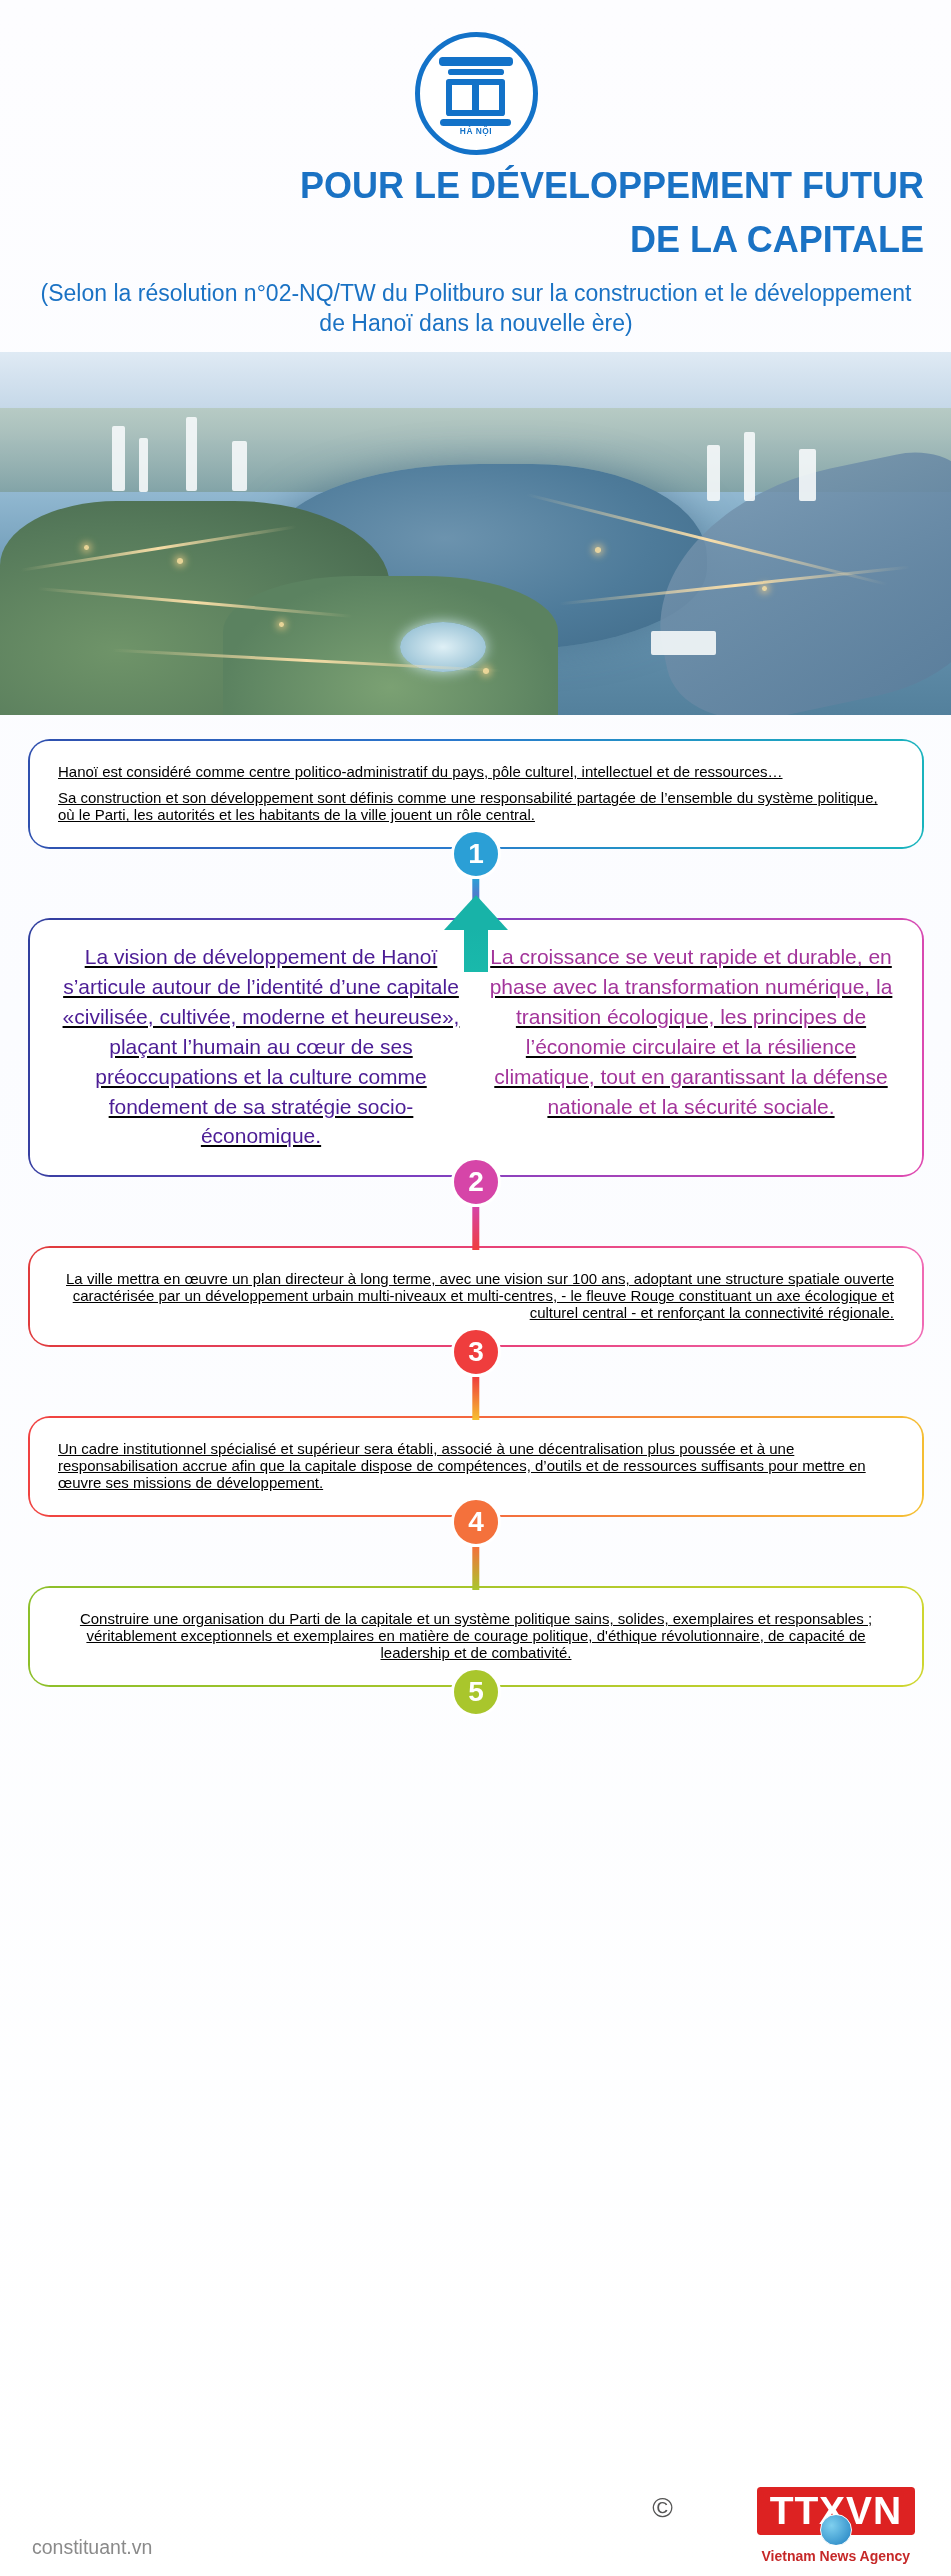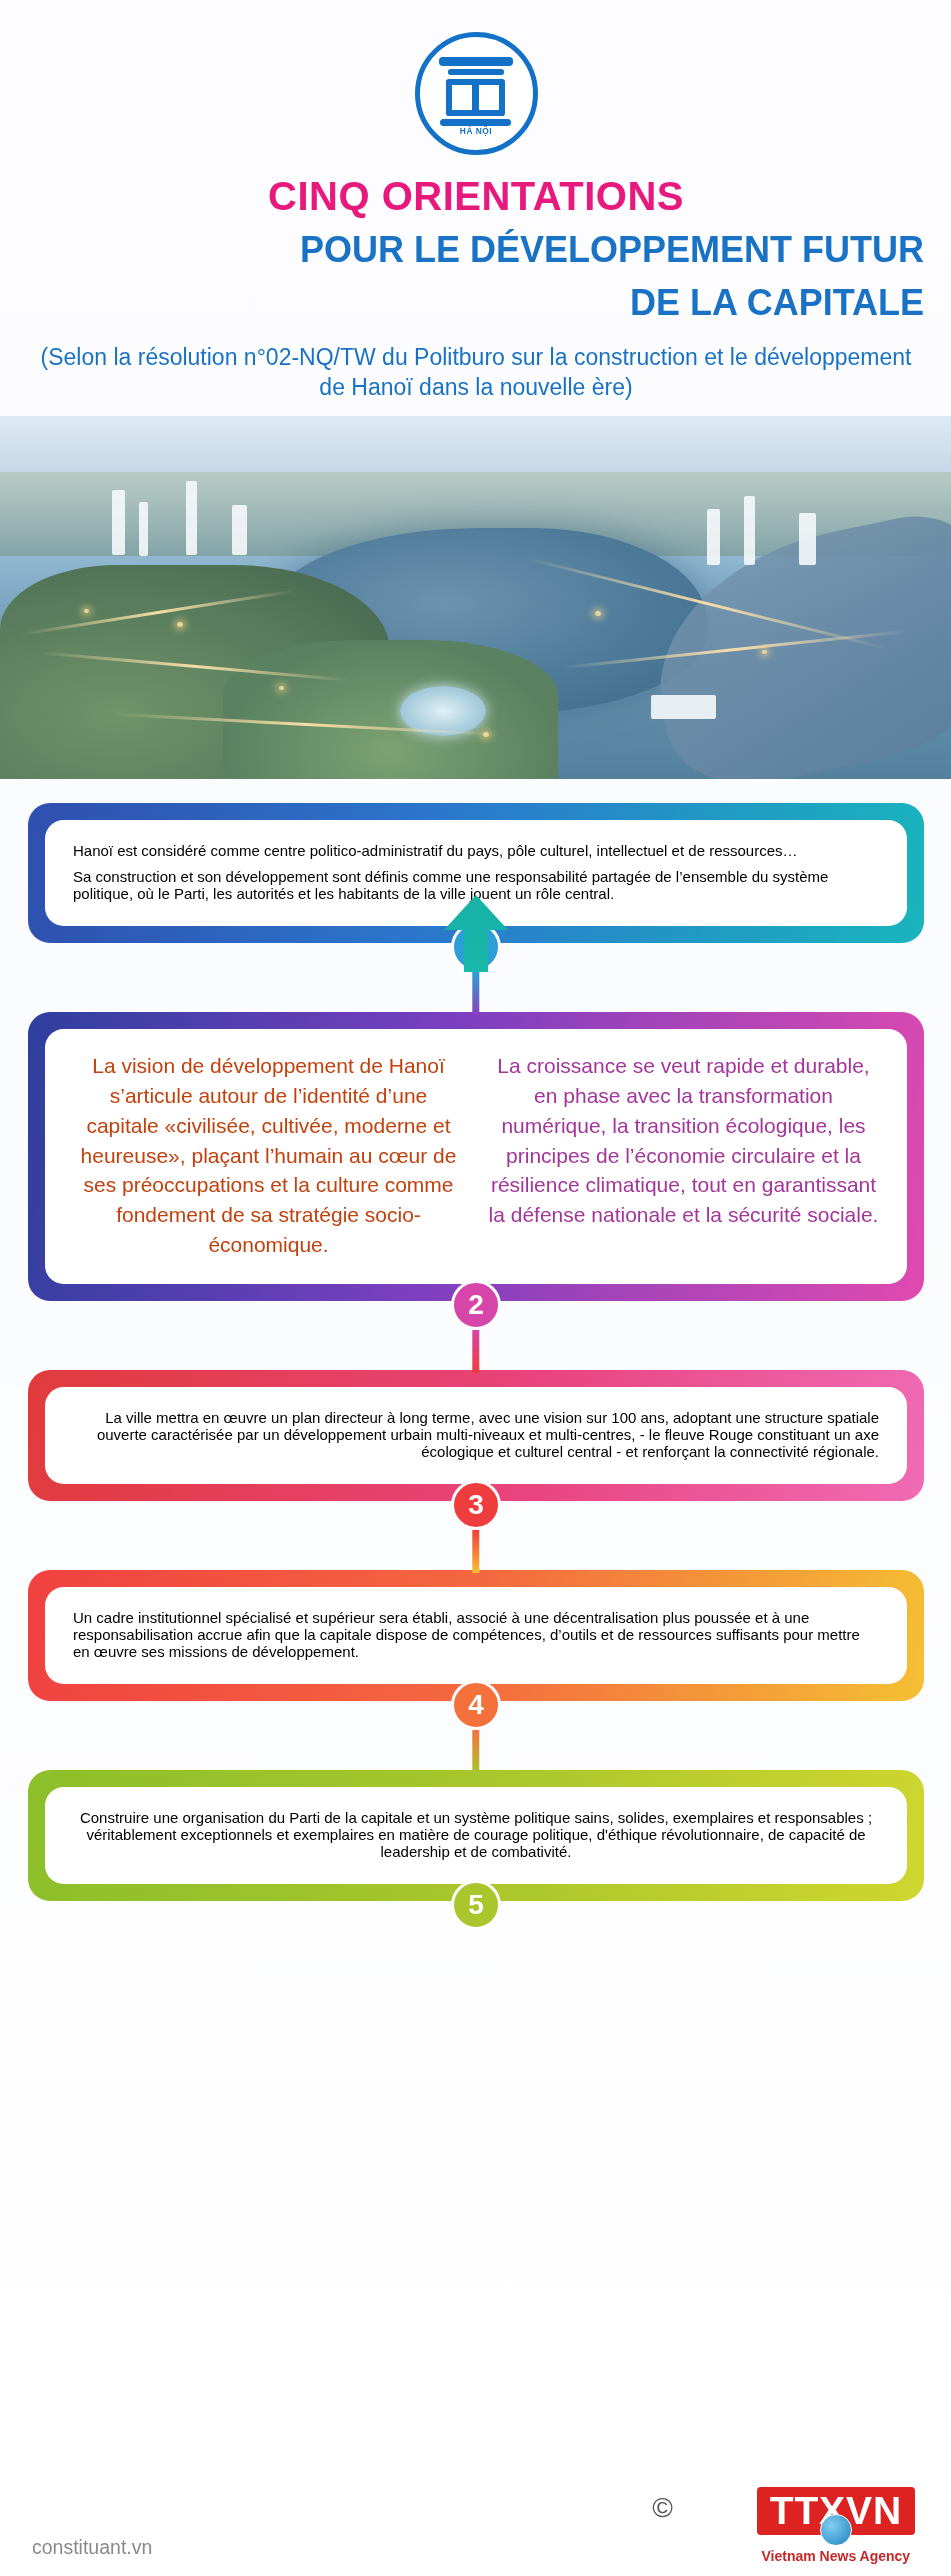--- a/index.html
+++ b/index.html
@@ -178,41 +178,42 @@
     border-right:32px solid transparent;
     border-bottom:35px solid #18b3a8;
   }
 
   
   .cards { position: relative; margin-top: 15px; }
   
   .gborder {
     position: relative;
     border-radius: 22px;
-    padding: 17px;
+    padding: 2px;
     margin-bottom: 7.4px;
+    text-decoration: underline;
   }
   .gborder > .inner {
     background: #fff;
     border-radius: 18.6px;
     padding: 22px 28px 24px 28px;
   }
   .g1 { background: linear-gradient(100deg,#2f4fae 0%, #2b77cd 45%, #19b5bd 100%); }
   .g2 { background: linear-gradient(100deg,#2f3f9e 0%, #7a3fc0 45%, #e04ab0 100%); }
   .g3 { background: linear-gradient(100deg,#e03b3b 0%, #e8437c 55%, #f06bb5 100%); }
   .g4 { background: linear-gradient(100deg,#f04141 0%, #f4683f 50%, #f5c033 100%); }
   .g5 { background: linear-gradient(100deg,#8cbf2a 0%, #a8c62b 50%, #cfd630 100%); text-align: center; }
 
   .two-col {
     display: flex;
     gap: 24px;
   }
   .two-col .col { flex: 1; }
   .two-col .col p { font-size: 21px; line-height: 1.42; text-align: center; text-align-last: center; }
-  .col-left p { color:#c2410c; }
+  .col-left p { color:#4c1d95; }
   .col-right p { color:#a3359b; }
 
   
   .badge {
     position: absolute;
     left: 50%;
     transform: translateX(-50%);
     width: 50px; height: 50px;
     border-radius: 50%;
     color: #fff;
@@ -289,21 +290,20 @@
         <div class="roof"></div>
         <div class="roof2"></div>
         <div class="body"></div>
         <div class="pillar"></div>
         <div class="base"></div>
         <div class="caption">HÀ NỘI</div>
       </div>
     </div>
   </div>
 
-  <div class="title-1">CINQ ORIENTATIONS</div>
   <div class="title-2">POUR LE DÉVELOPPEMENT FUTUR</div>
   <div class="title-2">DE LA CAPITALE</div>
   <div class="subtitle">(Selon la résolution n°02-NQ/TW du Politburo sur la construction et le développement de Hanoï dans la nouvelle ère)</div>
 
   <div class="photo">
     <div class="sky"></div>
     <div class="city-far"></div>
     <div class="lake"></div>
     <div class="river"></div>
     <div class="green-l"></div>

